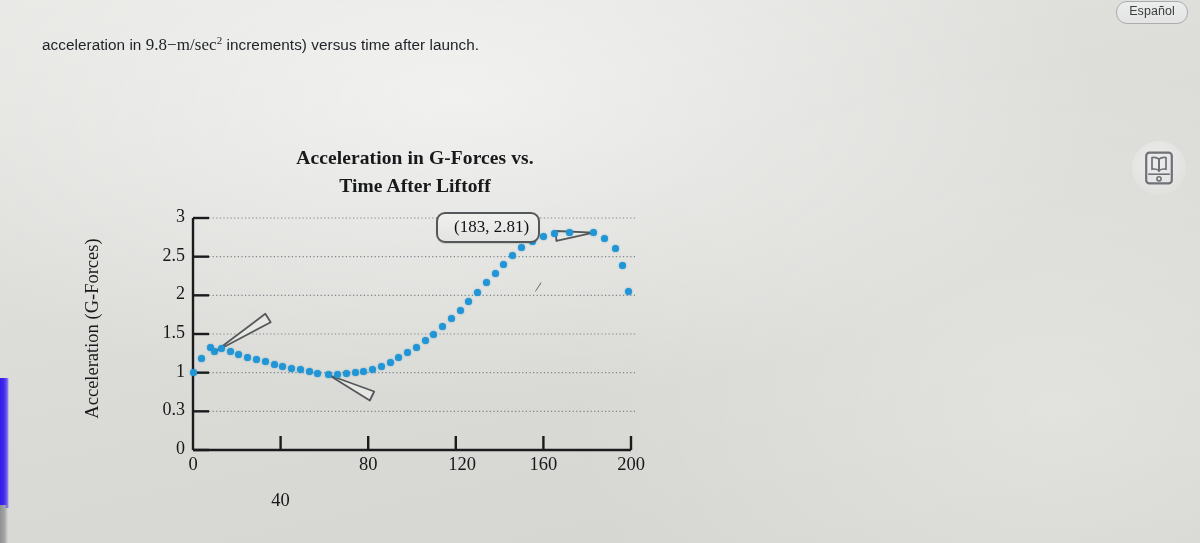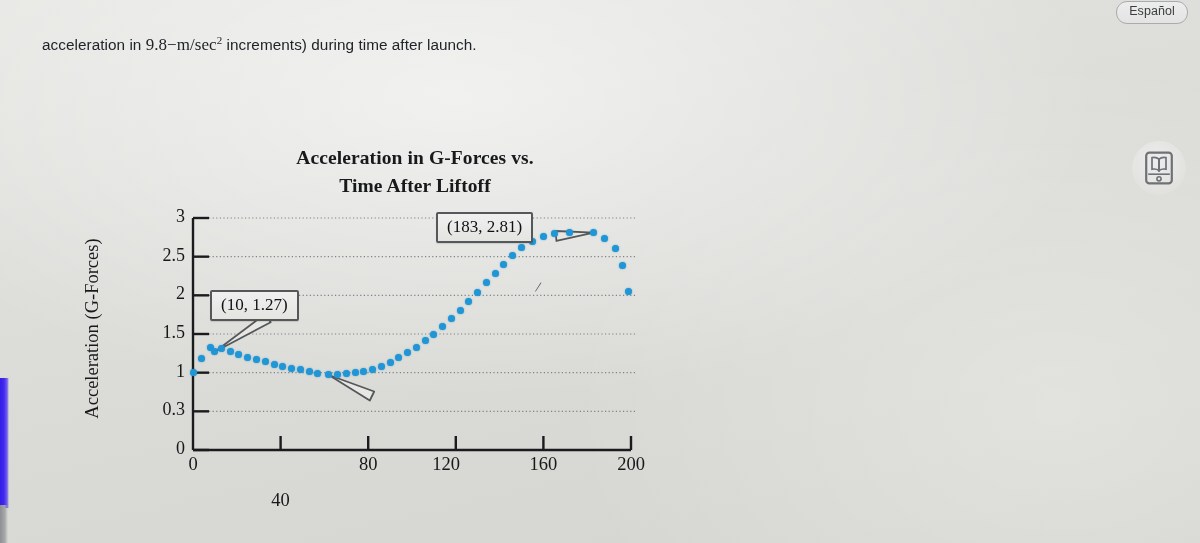--- a/index.html
+++ b/index.html
@@ -150,26 +150,26 @@
     font-family: "Liberation Serif", serif;
     font-size: 18.5px;
     color: #17181a;
     text-align: center;
     width: 48px;
   }
 
   .callout {
     position: absolute;
     border: 2px solid #55585b;
-    border-radius: 2px;
+    border-radius: 9px;
     background: linear-gradient(180deg, #f0f1ef 0%, #e4e5e1 100%);
     font-family: "Liberation Serif", serif;
     font-size: 17px;
     color: #101114;
-    padding: 3px 9px 4px 9px;
+    padding: 3px 9px 4px 16px;
     white-space: nowrap;
     box-shadow: 0 1px 1px rgba(0,0,0,.12);
   }
 
   .dot {
     position: absolute;
     width: 7px; height: 7px;
     border-radius: 50%;
     background: #2196d6;
     box-shadow: 0 0 1.5px rgba(30,140,200,.85);
@@ -199,21 +199,21 @@
     <line x1="4.2" y1="23.2" x2="25.8" y2="23.2" stroke="#6e7276" stroke-width="1.6"></line>
     <circle cx="15" cy="27.8" r="2.1" fill="none" stroke="#6e7276" stroke-width="1.6"></circle>
     <path d="M15 8.2 C13 6.4 10.2 6.2 8 6.6 L8 18.2 C10.2 17.8 13 18 15 19.6 Z" fill="none" stroke="#6e7276" stroke-width="1.7"></path>
     <path d="M15 8.2 C17 6.4 19.8 6.2 22 6.6 L22 18.2 C19.8 17.8 17 18 15 19.6 Z" fill="none" stroke="#6e7276" stroke-width="1.7"></path>
     <line x1="15" y1="8.2" x2="15" y2="19.6" stroke="#6e7276" stroke-width="1.6"></line>
   </svg>
 </div>
 
 <div id="statement">
   <span class="ln">
-    <span>acceleration in </span><span class="num">9.8−m/sec</span><span class="sup">2</span><span> increments) during time after launch.</span>
+    <span>acceleration in </span><span class="num">9.8−m/sec</span><span class="sup">2</span><span> increments) versus time after launch.</span>
   </span>
 </div>
 
 <div id="figure">
 
   <div class="fig-title">
     <span>Acceleration in G-Forces vs.</span><br>
     <span>Time After Liftoff</span>
   </div>
 
@@ -255,21 +255,21 @@
       <div class="tick-label-y" style="left: 141px; top: 360.667px;">1</div>
       <div class="tick-label-y" style="left: 141px; top: 322px;">1.5</div>
       <div class="tick-label-y" style="left: 141px; top: 283.333px;">2</div>
       <div class="tick-label-y" style="left: 141px; top: 244.667px;">2.5</div>
       <div class="tick-label-y" style="left: 141px; top: 206px;">3</div>
     </div>
   <div id="xtick-labels">
       <div class="tick-label-x" style="left: 169px; top: 454px;">0</div>
       <div class="tick-label-x" style="left: 256.6px; top: 454px; margin-top: 36px;">40</div>
       <div class="tick-label-x" style="left: 344.2px; top: 454px;">80</div>
-      <div class="tick-label-x" style="left: 422px; top: 454px;">120</div>
+      <div class="tick-label-x" style="left: 438px; top: 454px;">120</div>
       <div class="tick-label-x" style="left: 519.4px; top: 454px;">160</div>
       <div class="tick-label-x" style="left: 607px; top: 454px;">200</div>
     </div>
   <div id="dots-layer">
       <div class="dot" style="background: rgb(33, 150, 214); left: 189.5px; top: 369.167px;"></div>
       <div class="dot" style="background: rgb(33, 150, 214); left: 198.26px; top: 355.247px;"></div>
       <div class="dot" style="background: rgb(33, 150, 214); left: 207.02px; top: 344.42px;"></div>
       <div class="dot" style="background: rgb(33, 150, 214); left: 211.4px; top: 348.287px;"></div>
       <div class="dot" style="background: rgb(33, 150, 214); left: 217.97px; top: 345.193px;"></div>
       <div class="dot" style="background: rgb(33, 150, 214); left: 226.73px; top: 347.513px;"></div>
@@ -310,17 +310,16 @@
       <div class="dot" style="background: rgb(33, 150, 214); left: 539.9px; top: 233.06px;"></div>
       <div class="dot" style="background: rgb(33, 150, 214); left: 550.85px; top: 229.967px;"></div>
       <div class="dot" style="background: rgb(33, 150, 214); left: 566.18px; top: 229.193px;"></div>
       <div class="dot" style="background: rgb(33, 150, 214); left: 590.27px; top: 229.193px;"></div>
       <div class="dot" style="background: rgb(33, 150, 214); left: 601.22px; top: 234.607px;"></div>
       <div class="dot" style="background: rgb(33, 150, 214); left: 612.17px; top: 245.433px;"></div>
       <div class="dot" style="background: rgb(33, 150, 214); left: 618.74px; top: 262.447px;"></div>
       <div class="dot" style="background: rgb(33, 150, 214); left: 625.31px; top: 287.967px;"></div>
     </div>
 
-  <div class="callout" id="callout-0" style="left:210px; top:290px;">(10, 1.27)</div>
   <div class="callout" id="callout-2" style="left:436px; top:212px;">(183, 2.81)</div>
 
   <div class="stray-mark" style="left: 536.45px; top: 278.693px;">/</div>
 </div>
 
 </body></html>

